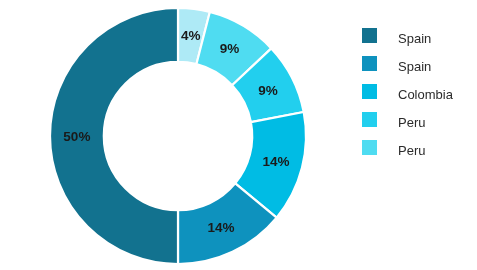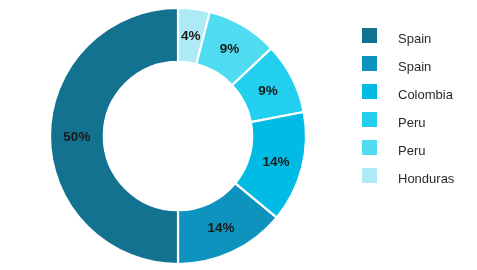--- a/index.html
+++ b/index.html
@@ -117,19 +117,15 @@
         <span class="legend-label">Colombia</span>
       </div>
       <div class="legend-row">
         <span class="legend-swatch" style="background: rgb(34, 207, 238);"></span>
         <span class="legend-label">Peru</span>
       </div>
       <div class="legend-row">
         <span class="legend-swatch" style="background: rgb(79, 220, 241);"></span>
         <span class="legend-label">Peru</span>
       </div>
-      <div class="legend-row">
-        <span class="legend-swatch" style="background: rgb(174, 234, 246);"></span>
-        <span class="legend-label">Honduras</span>
-      </div>
     </div>
 
 </div>
 
 </body></html>

